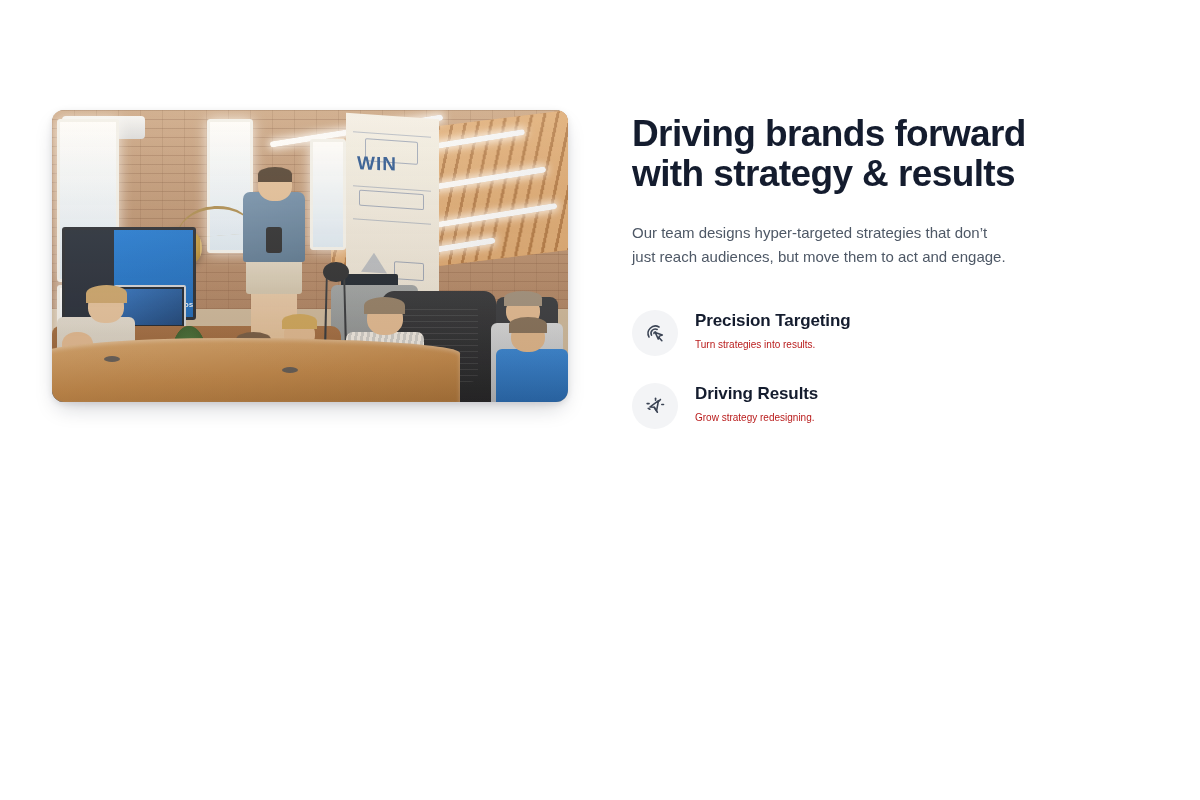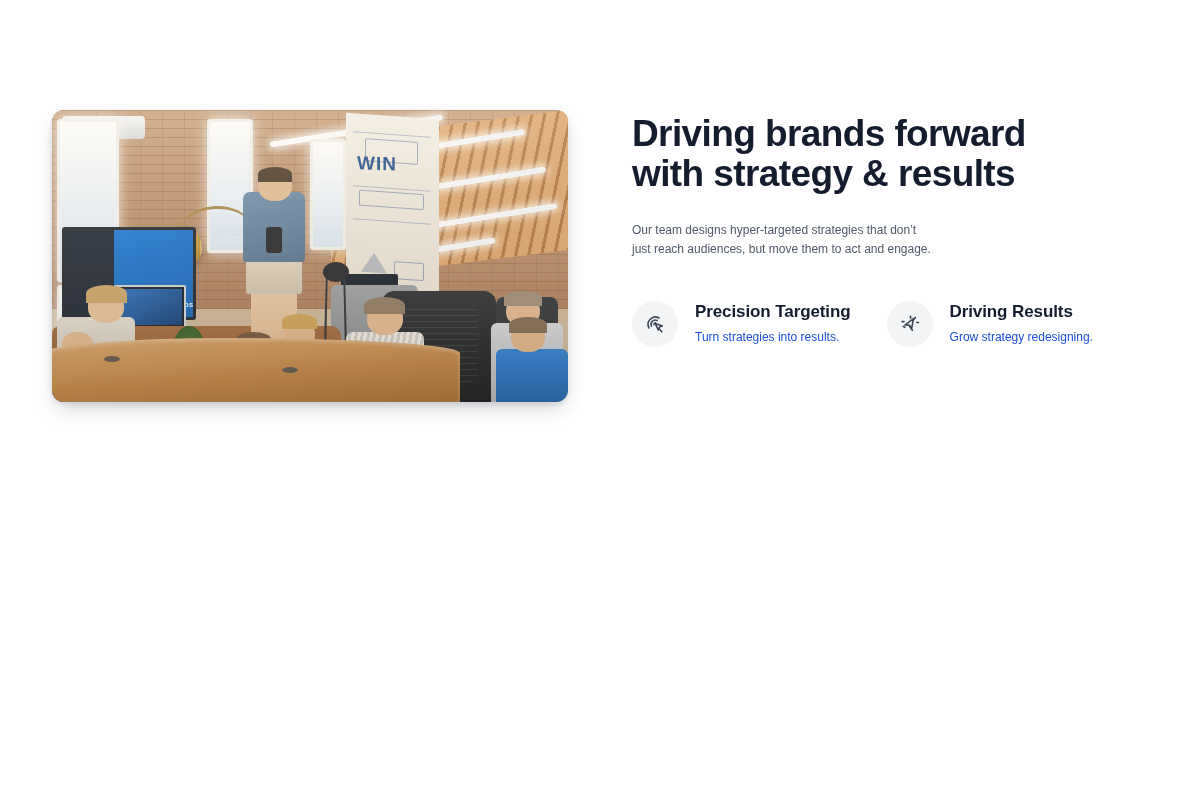--- a/index.html
+++ b/index.html
@@ -338,32 +338,32 @@
     font-size: 37px;
     line-height: 1.09;
     font-weight: 700;
     letter-spacing: -0.6px;
     color: #141c2e;
     margin-bottom: 26px;
     white-space: pre-line;
   }
 
   .subcopy {
-    font-size: 12px;
+    font-size: 15px;
     line-height: 1.62;
     color: #4e5866;
     max-width: 516px;
     margin-bottom: 40px;
     white-space: pre-line;
   }
 
   .features {
     display: flex;
-    flex-direction: row;
-    gap: 36px;
+    flex-direction: column;
+    gap: 26px;
   }
 
   .feature {
     display: flex;
     align-items: flex-start;
     gap: 17px;
   }
 
   .feature-icon {
     flex: 0 0 auto;
@@ -382,22 +382,22 @@
 
   .feature-title {
     font-size: 17px;
     font-weight: 700;
     color: #141c2e;
     letter-spacing: -0.1px;
     margin-bottom: 7px;
   }
 
   .feature-desc {
-    font-size: 12px;
-    color: #1d4ed8;
+    font-size: 10px;
+    color: #b91c1c;
     line-height: 1.35;
   }
 </style>
 </head>
 <body>
 
 <div class="page">
   <section class="hero">
 
     <div class="media-col">

